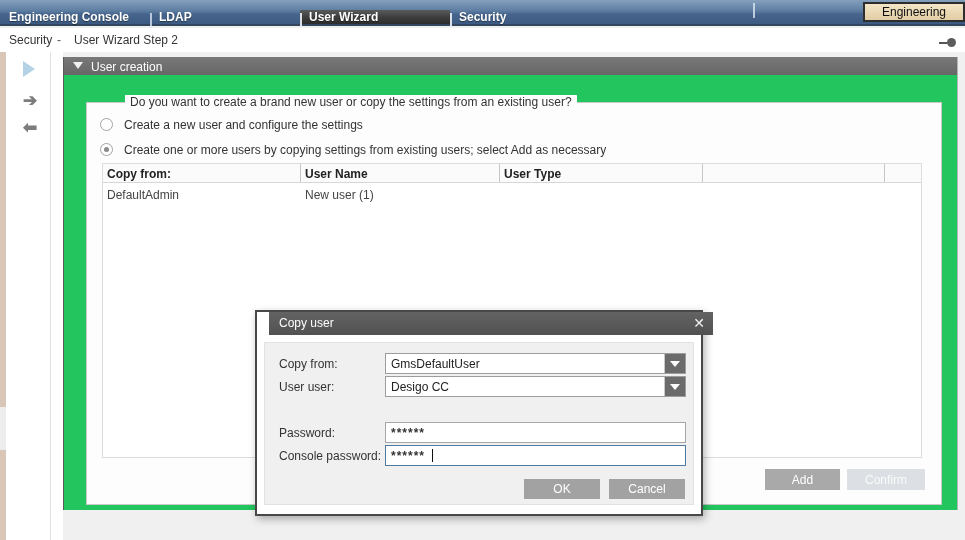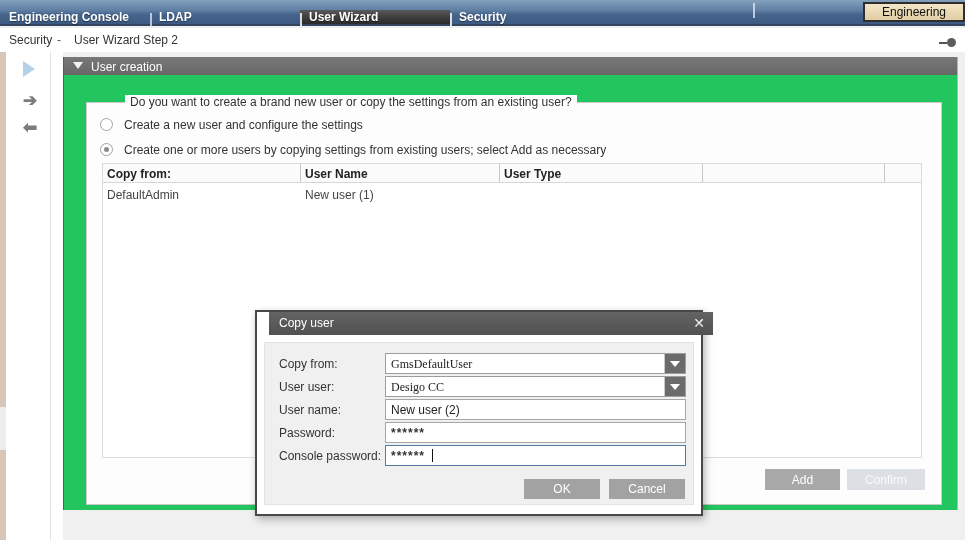--- a/index.html
+++ b/index.html
@@ -81,21 +81,21 @@
     border:2px solid #484848; box-shadow:2px 3px 8px rgba(0,0,0,.3); }
   .dlg-title { position:absolute; left:0; top:0; width:100%; height:23px;
     background:linear-gradient(#636363,#515151); color:#fff;margin-left:12px; }
   .dlg-title .txt { position:absolute; left:10px; top:4px; }
   .dlg-close { position:absolute; right:8px; top:3px; color:#f0f0f0; font-size:14px; cursor:pointer; }
   .dlg-panel { position:absolute; left:7px; top:30px; width:430px; height:163px; background:#f0f0f0;
     border:1px solid #e2e2e2; }
   .frow { position:absolute; left:0; width:100%; height:21px; }
   .frow .flabel { position:absolute; left:14px; top:4px; color:#333; }
   .fctrl { position:absolute; left:120px; top:0; width:301px; height:21px; }
-  .combo { position:absolute; inset:0; background:#fff; border:1px solid #9d9d9d; cursor:pointer;font-family:Liberation Serif, serif; }
+  .combo { position:absolute; inset:0; background:#fff; border:1px solid #9d9d9d; cursor:pointer; }
   .combo .val { position:absolute; left:5px; top:3px; color:#222; }
   .combo .dbtn { position:absolute; right:0px; top:0px; width:21px; height:19px; background:#6b6b6b;
     border-left:1px solid #c9c9c9; }
   .combo .dbtn::after { content:""; position:absolute; left:5px; top:7px; width:0; height:0;
     border-top:6px solid #fff; border-left:5px solid transparent; border-right:5px solid transparent; }
   .tinput { position:absolute; inset:0; width:301px; height:21px; border:1px solid #a6a6a6; background:#fff;
     font-family:inherit; font-size:12px; padding:0 5px; color:#222; }
   .tinput.stars { letter-spacing:1px; font-weight:bold; color:#333; }
   .tinput.focused { border:1px solid #4f7ba3; }
   .caret { position:absolute; left:47px; top:4px; width:1px; height:13px; background:#111; }
@@ -202,26 +202,20 @@
     <div class="frow" style="top:33px">
       <span class="flabel">User user:</span>
       <div class="fctrl">
           <div class="combo">
         <span class="val">Desigo CC</span>
         <span class="dbtn"></span>
       </div>
         </div>
     </div>
 
-    <div class="frow" style="top:56px">
-      <span class="flabel">User name:</span>
-      <div class="fctrl">
-          <input class="tinput" type="text" value="New user (2)" style="">
-        </div>
-    </div>
 
     <div class="frow" style="top:79px">
       <span class="flabel">Password:</span>
       <div class="fctrl">
           <input class="tinput stars" type="text" value="******" style="">
         </div>
     </div>
 
     <div class="frow" style="top:102px">
       <span class="flabel">Console password:</span>

